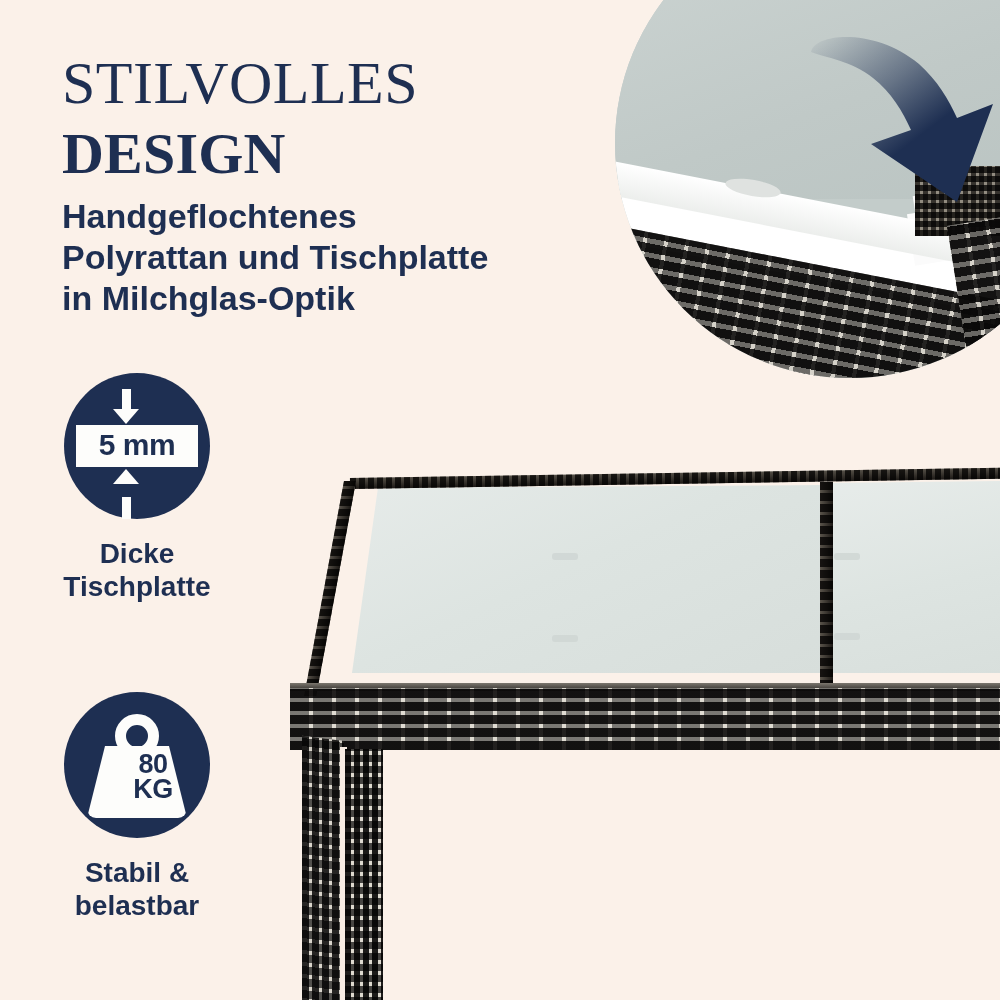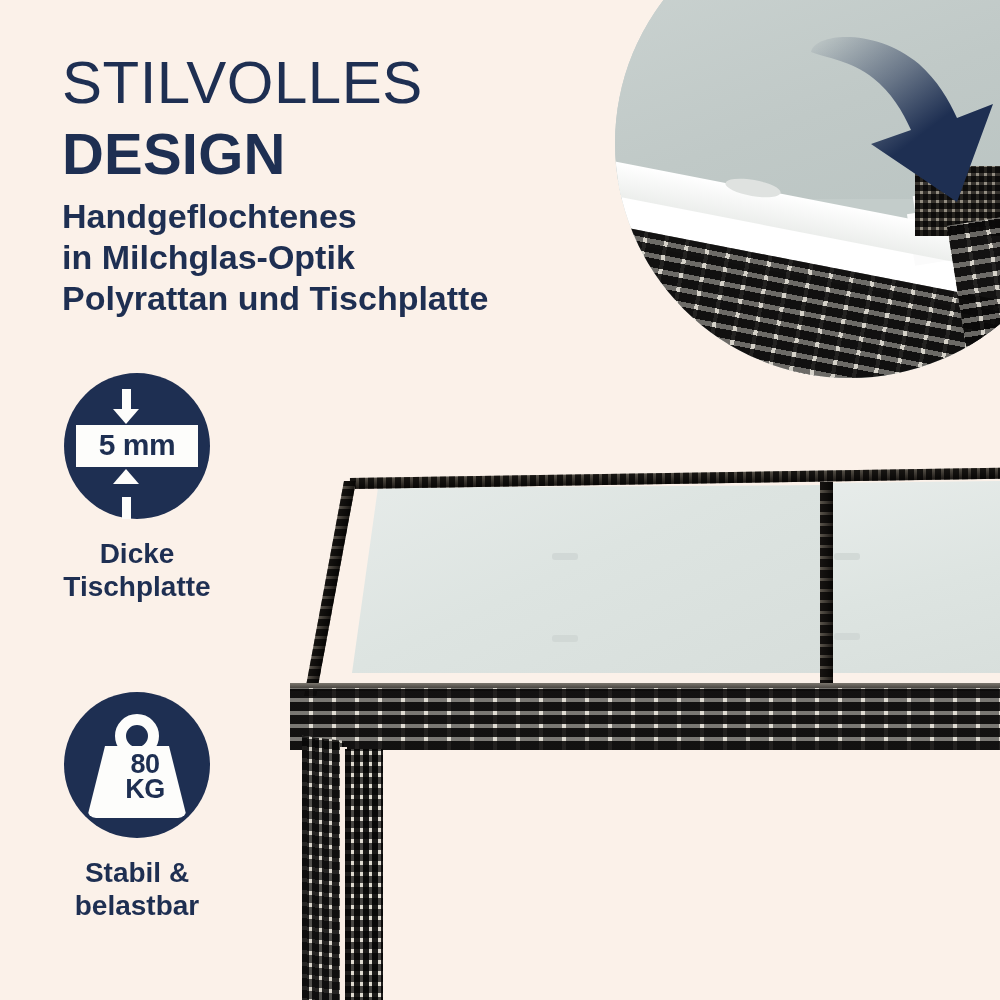--- a/index.html
+++ b/index.html
@@ -4,21 +4,21 @@
 <style>
   html,body{margin:0;padding:0;}
   body{
     width:1000px;height:1000px;overflow:hidden;
     font-family:"Liberation Sans", sans-serif;
     background:#fbf1e9;
   }
   #stage{position:relative;width:1000px;height:1000px;background:#fbf1e9;overflow:hidden;}
 
   
-  .headline{position:absolute;left:62px;top:52px;width:560px;}
+  .headline{position:absolute;left:62px;top:52px;width:560px;font-family:Liberation Serif, serif;}
   .h-line1{
     font-size:60px;line-height:62px;letter-spacing:0.5px;
     font-weight:400;color:#1e2f52;white-space:nowrap;
   }
   .h-line2{
     font-size:58px;line-height:60px;letter-spacing:0.2px;
     font-weight:700;color:#1e2f52;white-space:nowrap;margin-top:10px;
   }
   .subhead{
     position:absolute;left:62px;top:196px;width:560px;
@@ -66,21 +66,21 @@
   .w-handle{
     position:absolute;left:28px;top:0;width:44px;height:44px;border-radius:50%;
     border:11px solid #fdfdfb;box-sizing:border-box;
   }
   .w-body{
     position:absolute;left:0;top:32px;width:100px;height:72px;
     background:#fdfdfb;border-radius:7px 7px 9px 9px;
     clip-path:polygon(18% 0%,82% 0%,100% 100%,0% 100%);
   }
   .w-text{
-    position:absolute;left:8px;top:38px;width:100px;text-align:center;
+    position:absolute;left:16px;top:38px;width:100px;text-align:center;
     color:#1e2f52;font-weight:700;line-height:25px;font-size:27px;letter-spacing:-0.5px;
   }
 
   
   .inset{
     position:absolute;left:615px;top:-92px;width:470px;height:470px;
     border-radius:50%;overflow:hidden;
   }
   .inset-bg{position:absolute;inset:0;background:#c3ccca;}
   
@@ -244,22 +244,22 @@
     </svg>
   </div>
 
   <div class="headline">
     <div class="h-line1">STILVOLLES</div>
     <div class="h-line2">DESIGN</div>
   </div>
 
   <div class="subhead">
     <div>Handgeflochtenes</div>
+    <div>Polyrattan und Tischplatte</div>
     <div>in Milchglas-Optik</div>
-    <div>Polyrattan und Tischplatte</div>
   </div>
 
   <div class="feature f1">
     <div class="badge-circle">
       <div class="arr arr-top">
         <div class="arr-stem"></div>
           <div class="arr-head"></div>
       </div>
       <div class="mmbar">
         <span>5 mm</span>

